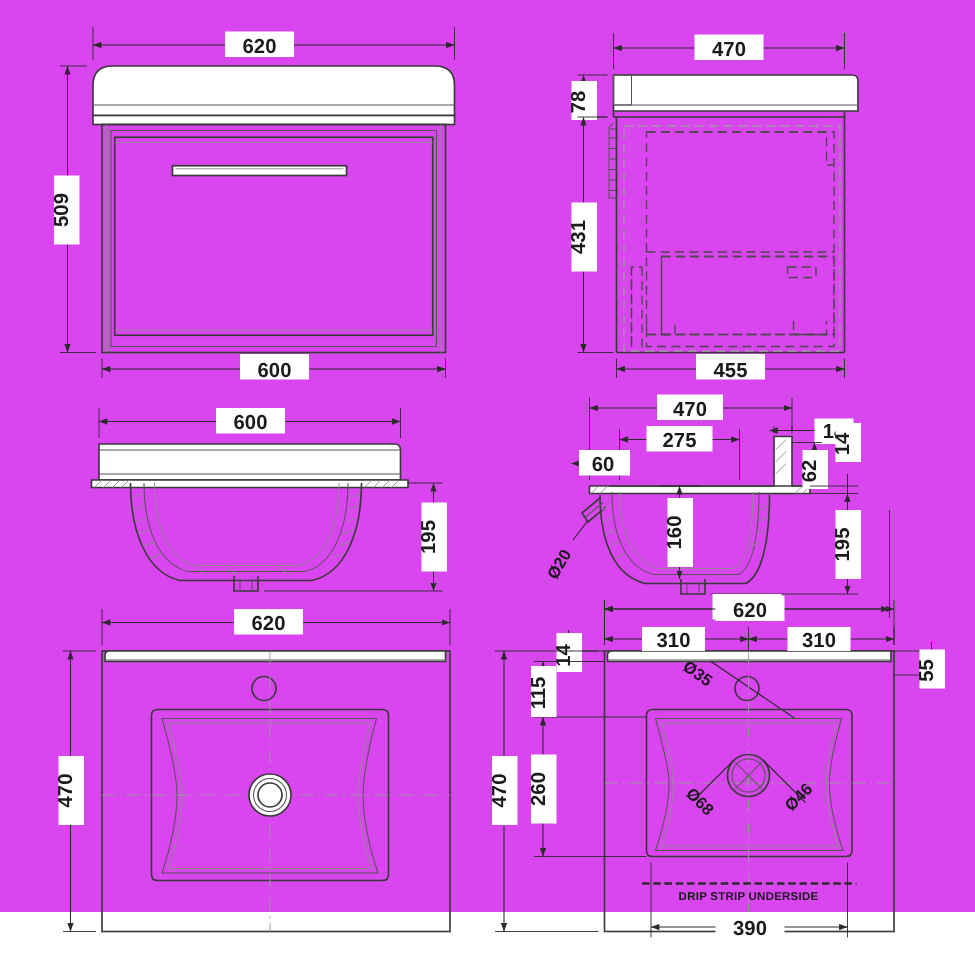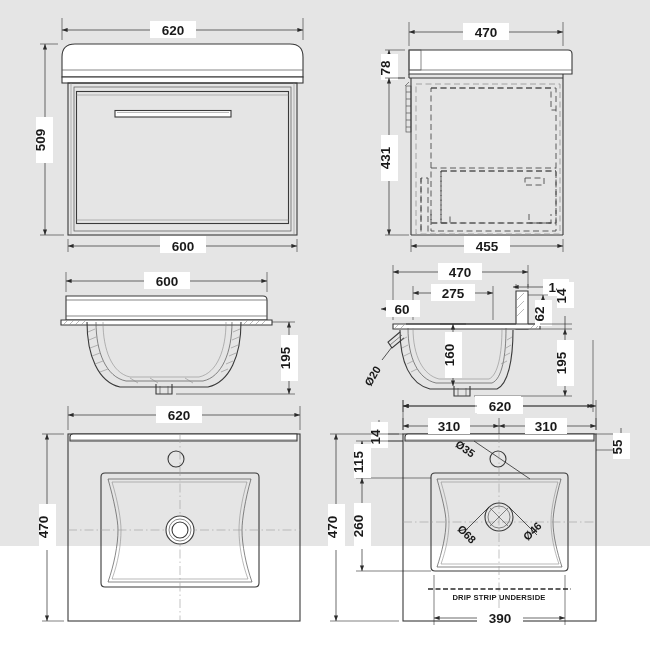--- a/index.html
+++ b/index.html
@@ -10,22 +10,22 @@
   body {
     width: 650px;
     height: 650px;
     font-family: "Liberation Sans", sans-serif;
     color: #1a1a1a;
     overflow: hidden;
   }
   #sheet {
     position: relative;
     width: 650px;
-    height: 546px;
-    background: #e5e5e5;
+    height: 608px;
+    background: #d946ef;
   }
   svg#drawing {
     position: absolute;
     left: 0;
     top: 0;
     width: 650px;
     height: 650px;
     display: block;
   }
   

